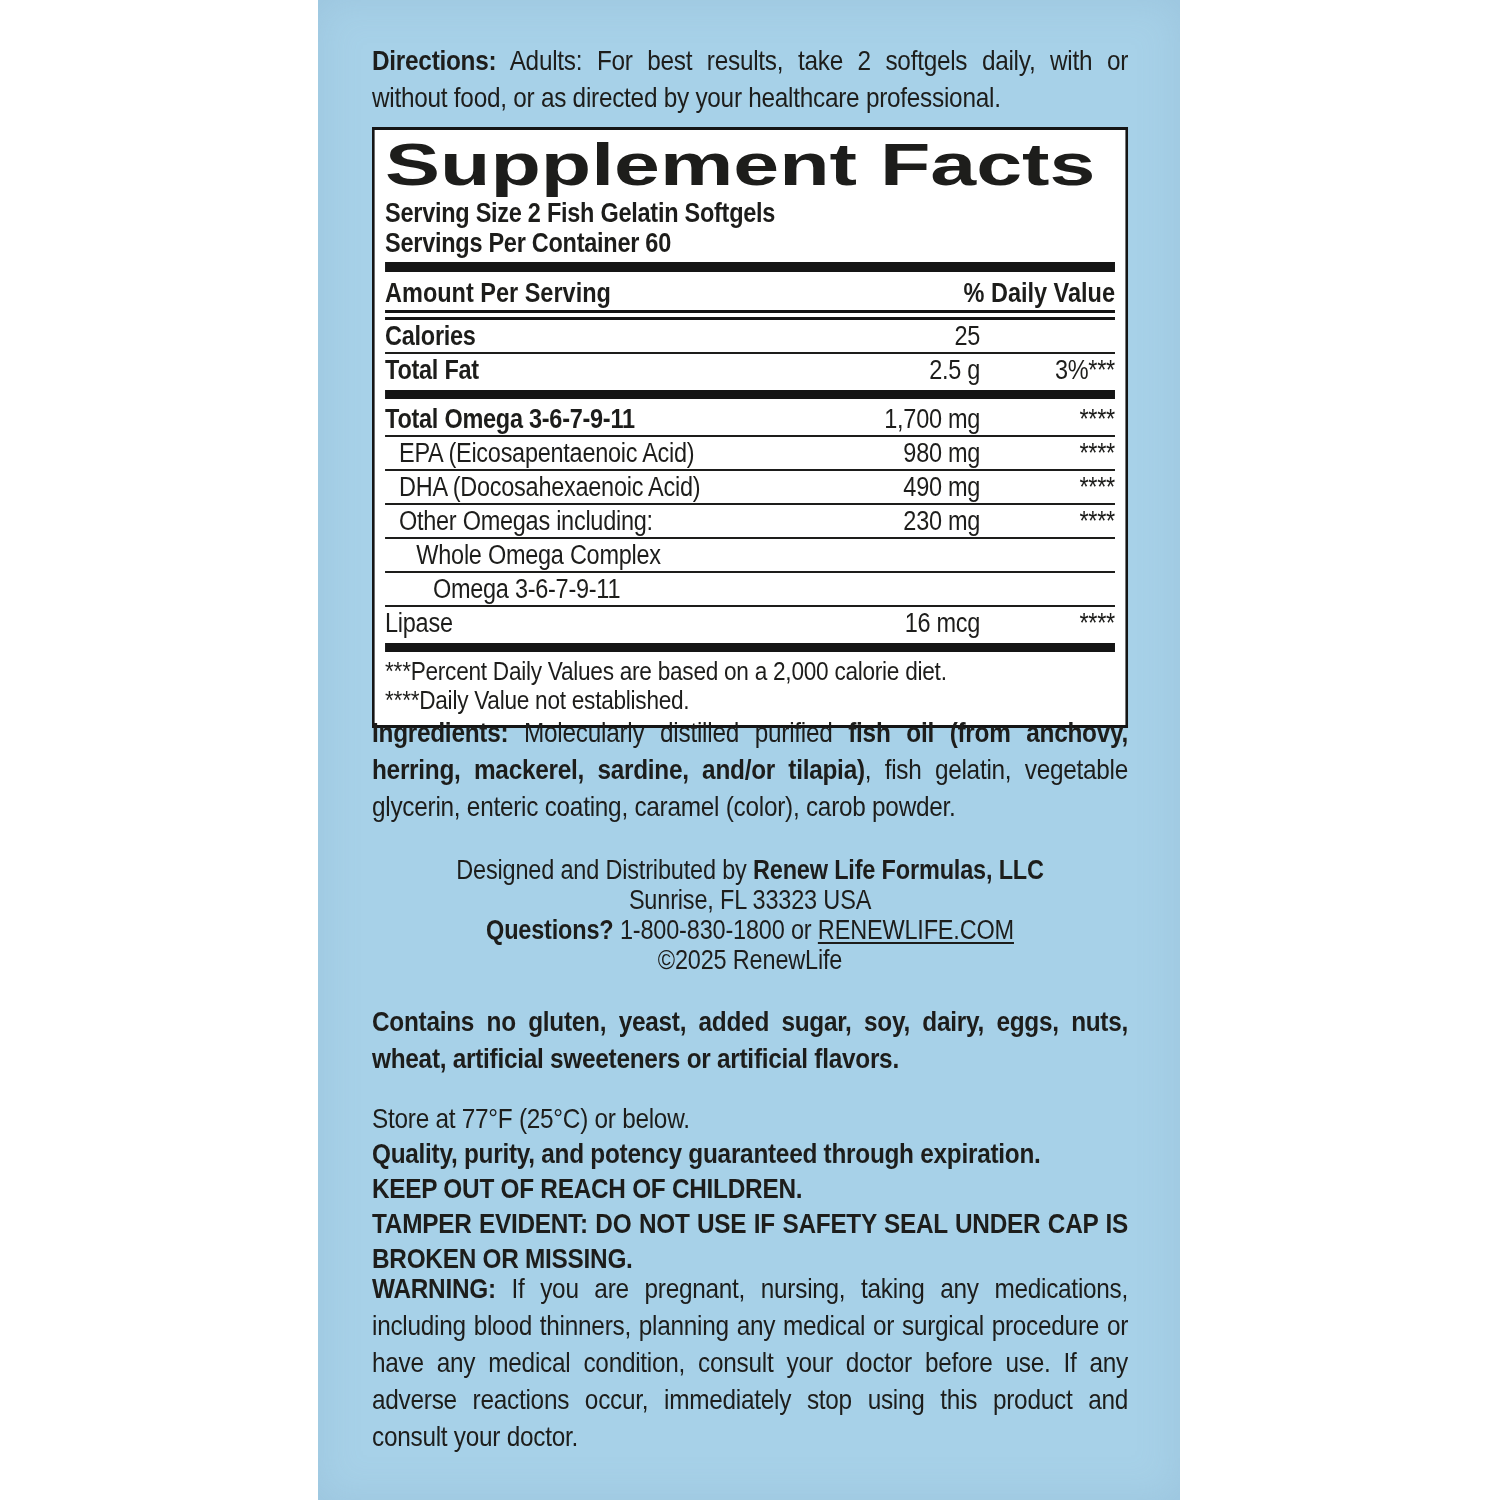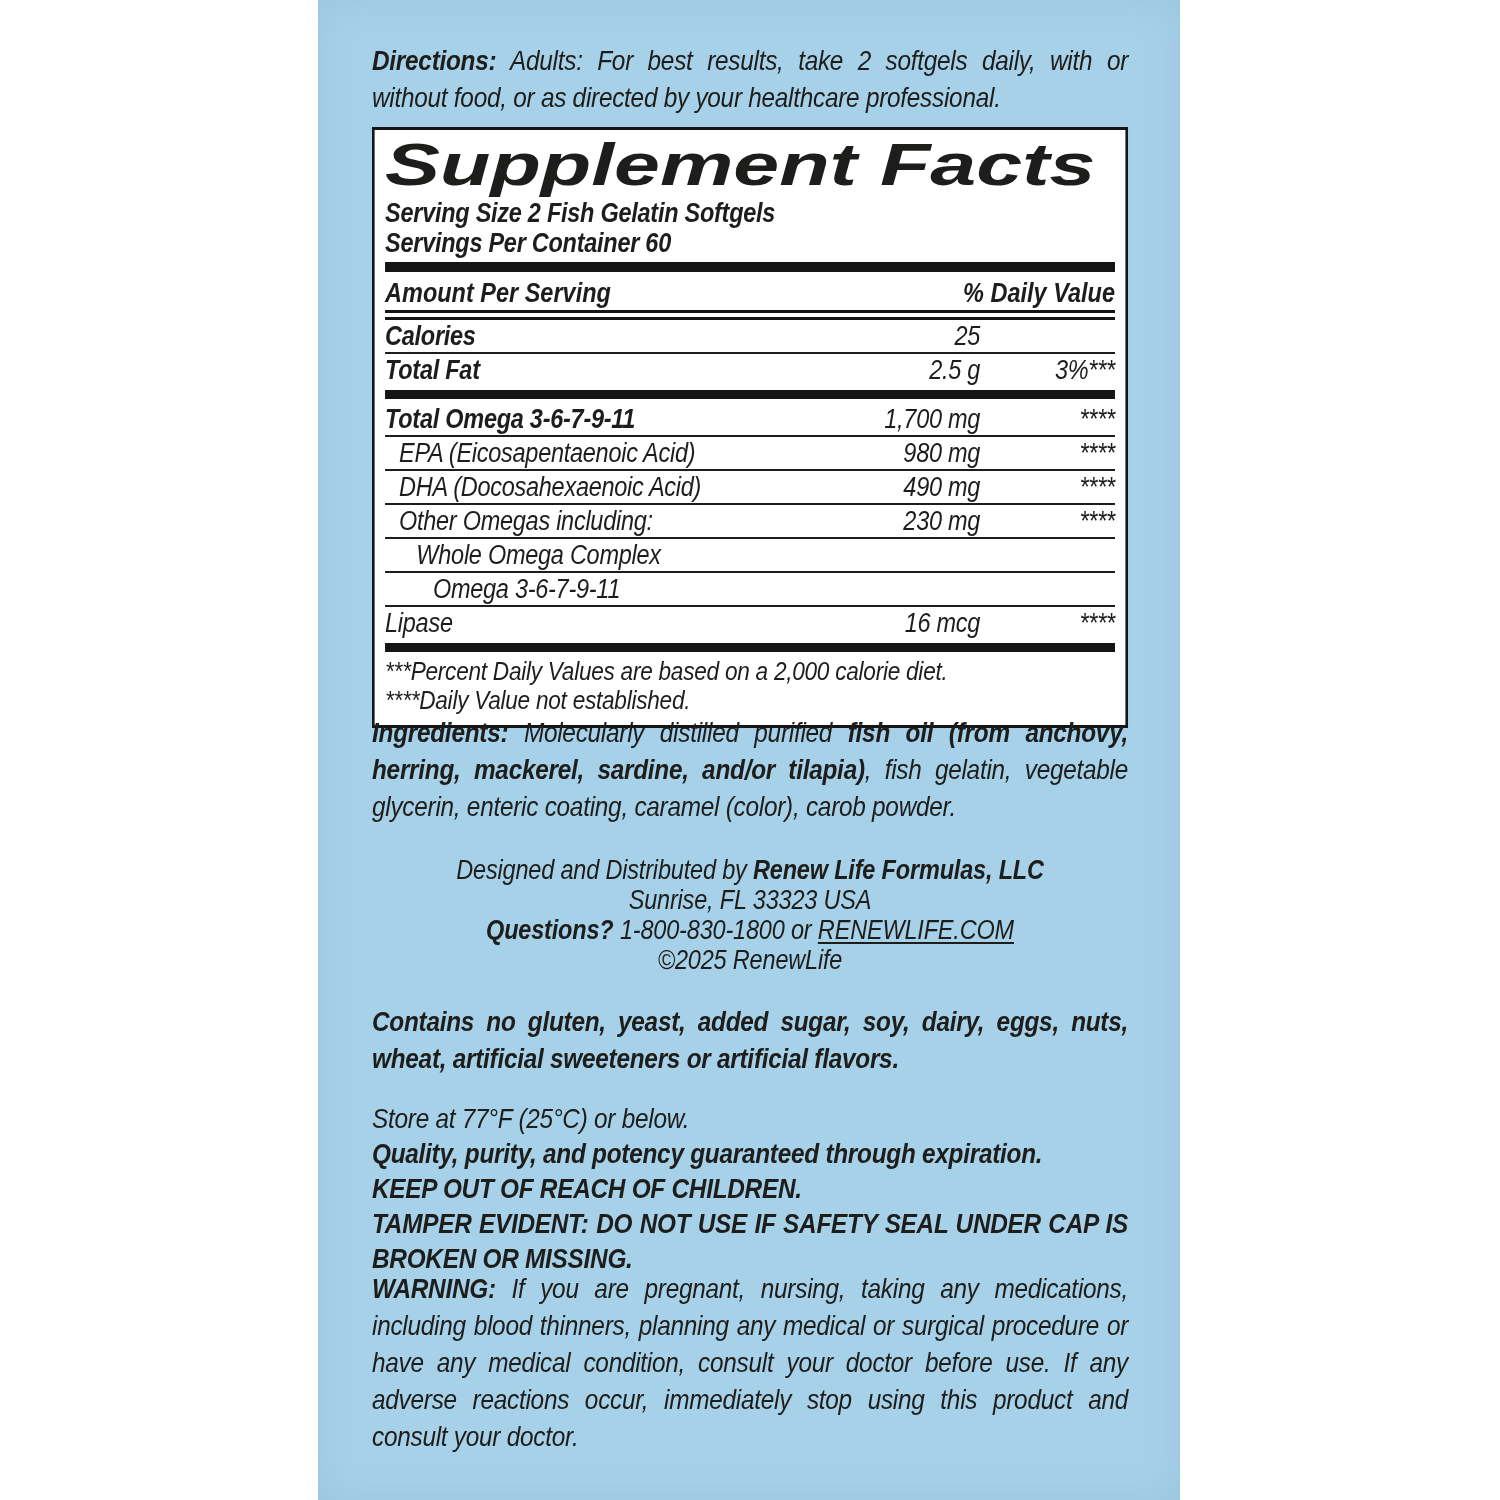--- a/index.html
+++ b/index.html
@@ -4,21 +4,20 @@
 <style>
   html,body{margin:0;padding:0;}
   body{
     width:1500px;height:1500px;background:#ffffff;overflow:hidden;position:relative;
     font-family:"Liberation Sans","DejaVu Sans",sans-serif;color:#1d1d1b;
   }
   .panel{
     position:absolute;left:318px;top:0;width:862px;height:1500px;
     background:#a7d1e8;
     box-shadow:inset 0 0 40px rgba(120,160,190,.25);
-    font-style:italic;
   }
   
   .content{
     position:absolute;left:54px;top:0;width:869px;height:1500px;
     transform:scaleX(0.87);transform-origin:0 0;
   }
   .sec{position:absolute;left:0;width:869px;}
   .jst{text-align:justify;}
   .para{font-size:28px;line-height:37px;letter-spacing:-0.3px;}
   b{font-weight:bold;}

